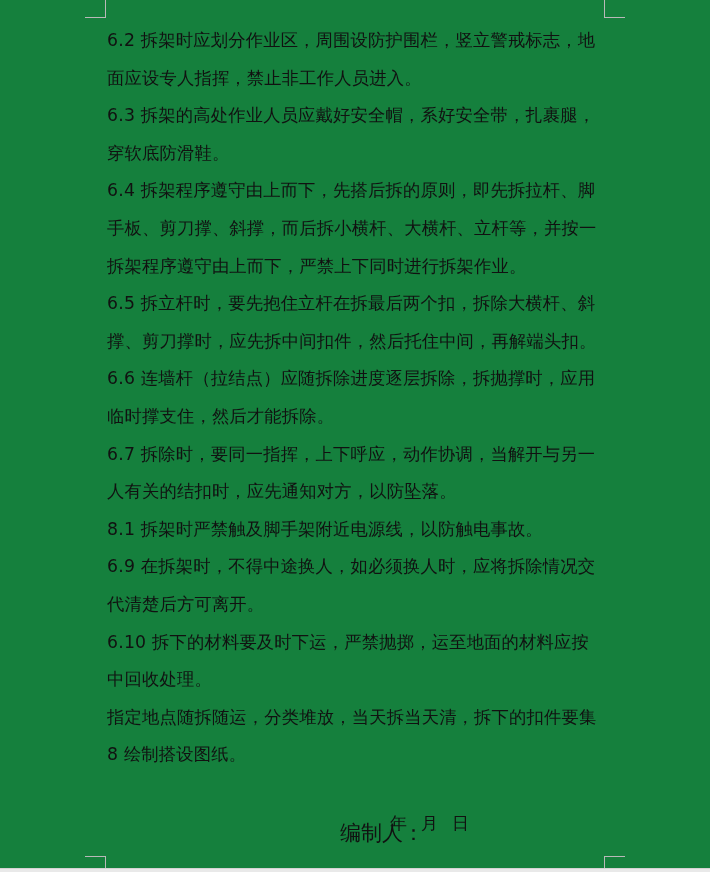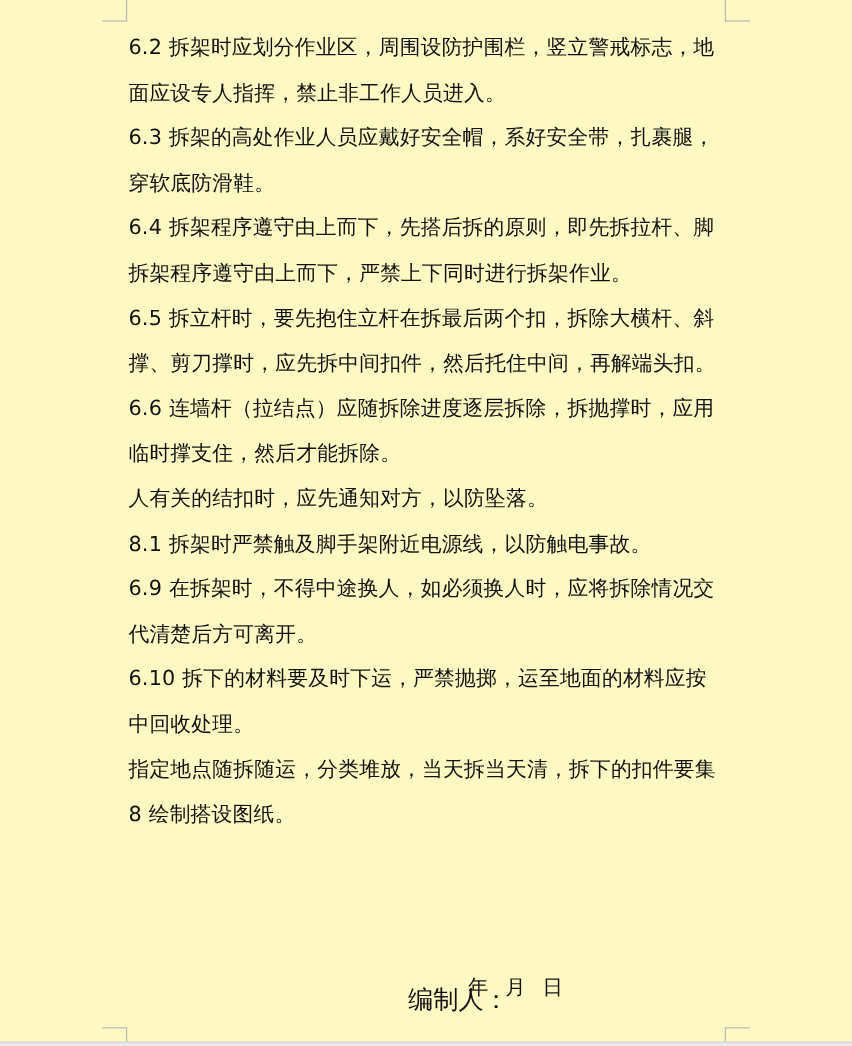--- a/index.html
+++ b/index.html
@@ -13,21 +13,21 @@
     position: relative;
     overflow: hidden;
     font-family: "DejaVu Sans", "Liberation Sans", sans-serif;
     color: #111111;
   }
   .page {
     position: absolute;
     left: 0; top: 0;
     width: 710px;
     height: 868px;
-    background: #fef9c3;
+    background: #15803d;
   }
   .corner {
     position: absolute;
     width: 20px;
     height: 17px;
     border-color: #b9b9b9;
     border-style: solid;
     border-width: 0;
   }
   .corner.tl { left: 85px; top: 0; border-right-width: 1px; border-bottom-width: 1px; }
@@ -80,25 +80,27 @@
 <div class="page">
   <div class="corner tl"></div>
   <div class="corner tr"></div>
 
   <div class="body-text">
     <div class="line">6.2 拆架时应划分作业区，周围设防护围栏，竖立警戒标志，地</div>
     <div class="line">面应设专人指挥，禁止非工作人员进入。</div>
     <div class="line">6.3 拆架的高处作业人员应戴好安全帽，系好安全带，扎裹腿，</div>
     <div class="line">穿软底防滑鞋。</div>
     <div class="line">6.4 拆架程序遵守由上而下，先搭后拆的原则，即先拆拉杆、脚</div>
+    <div class="line">手板、剪刀撑、斜撑，而后拆小横杆、大横杆、立杆等，并按一</div>
     <div class="line">拆架程序遵守由上而下，严禁上下同时进行拆架作业。</div>
     <div class="line">6.5 拆立杆时，要先抱住立杆在拆最后两个扣，拆除大横杆、斜</div>
     <div class="line">撑、剪刀撑时，应先拆中间扣件，然后托住中间，再解端头扣。</div>
     <div class="line">6.6 连墙杆（拉结点）应随拆除进度逐层拆除，拆抛撑时，应用</div>
     <div class="line">临时撑支住，然后才能拆除。</div>
+    <div class="line">6.7 拆除时，要同一指挥，上下呼应，动作协调，当解开与另一</div>
     <div class="line">人有关的结扣时，应先通知对方，以防坠落。</div>
     <div class="line">8.1 拆架时严禁触及脚手架附近电源线，以防触电事故。</div>
     <div class="line">6.9 在拆架时，不得中途换人，如必须换人时，应将拆除情况交</div>
     <div class="line">代清楚后方可离开。</div>
     <div class="line">6.10 拆下的材料要及时下运，严禁抛掷，运至地面的材料应按</div>
     <div class="line">中回收处理。</div>
     <div class="line">指定地点随拆随运，分类堆放，当天拆当天清，拆下的扣件要集</div>
     <div class="line">8 绘制搭设图纸。</div>
   </div>
 

